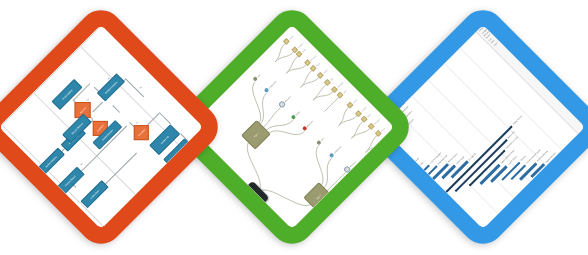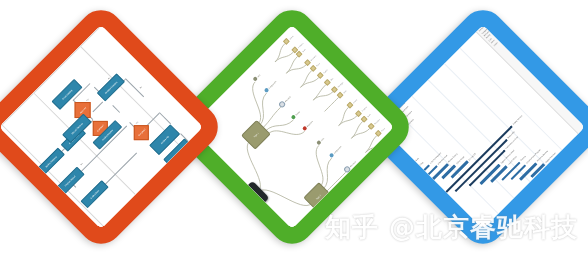--- a/index.html
+++ b/index.html
@@ -787,15 +787,14 @@
               <span class="d-val">On Track</span>
             </div>
           </div>
 
           <div class="statusbar"></div>
         </div>
       </div>
     </div>
   </div>
 
-  <div class="watermark">知乎 @北京睿驰科技</div>
 
 </div>
 
 </body></html>

